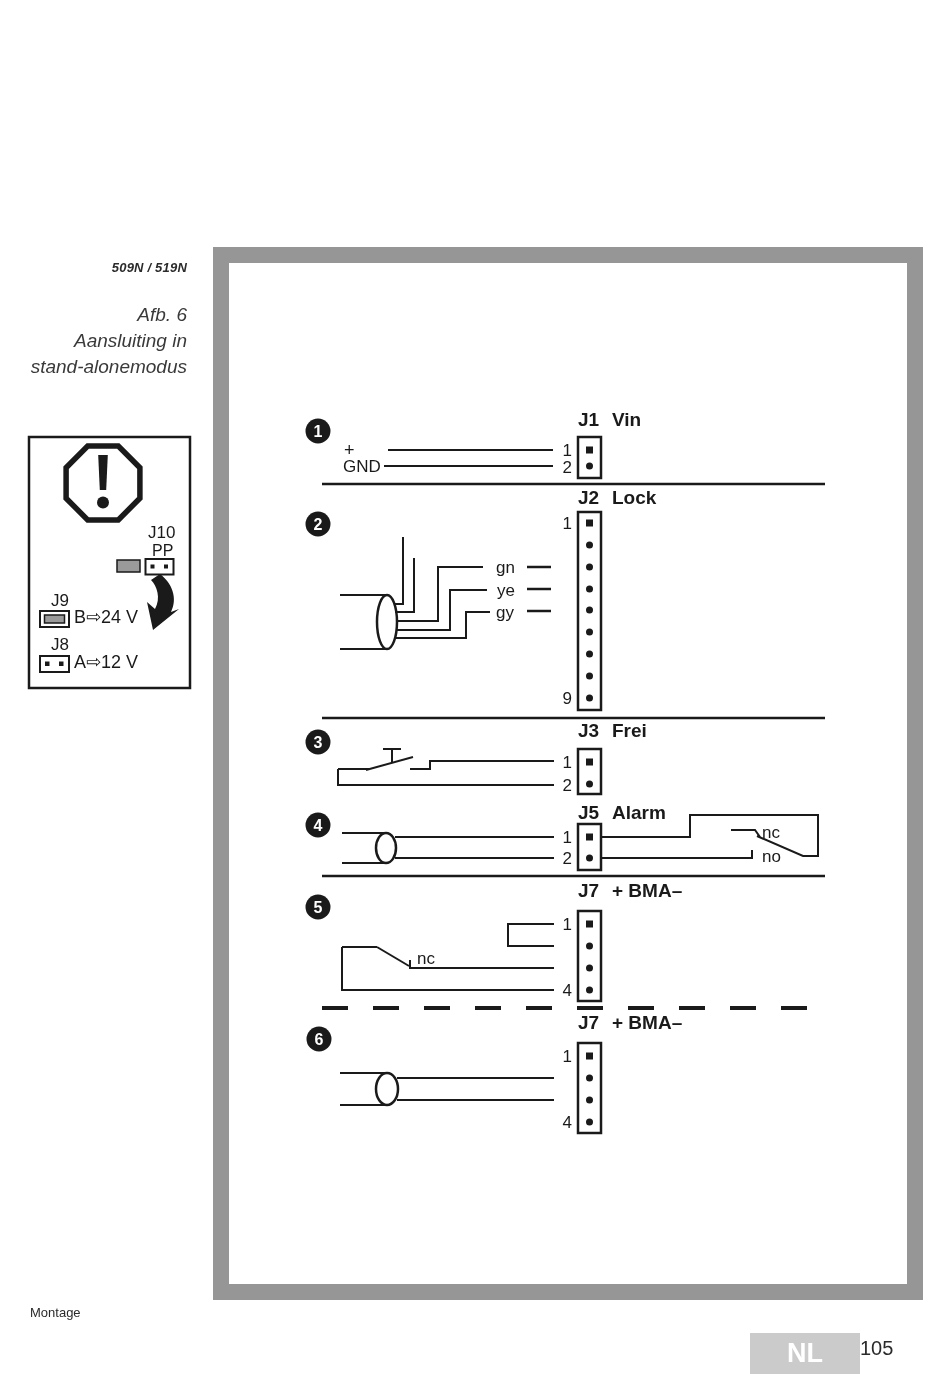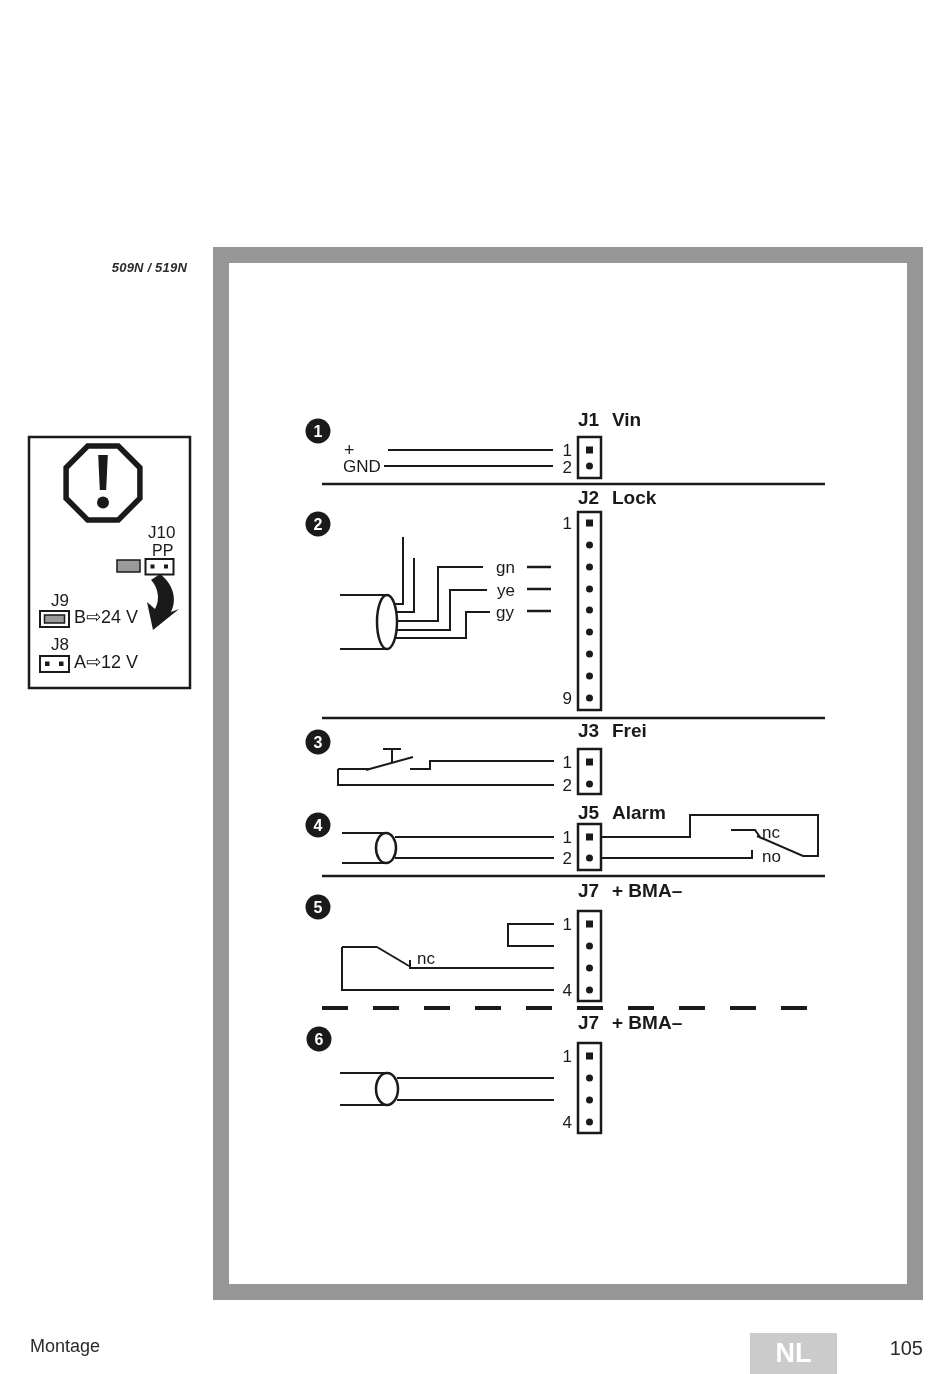--- a/index.html
+++ b/index.html
@@ -23,30 +23,35 @@
   .set{font-size:18px;}
   .marker-num{fill:#ffffff;font-weight:bold;font-size:16px;text-anchor:middle;}
   .wire{stroke:#1a1a1a;stroke-width:2;fill:none;}
   .wire25{stroke:#1a1a1a;stroke-width:2.5;fill:none;}
   .conn{fill:#ffffff;stroke:#1a1a1a;stroke-width:2.5;}
   .pin-sq{fill:#1a1a1a;}
   .pin-dot{fill:#1a1a1a;}
   .sep{stroke:#1a1a1a;stroke-width:2.5;}
   .sep-dash{stroke:#1a1a1a;stroke-width:4;stroke-dasharray:26 25;}
   
-  .footer-left{left:30px;top:1336px;font-size:18px;color:#2b2b2b;}
-  .lang-badge{left:750px;top:1333px;width:87px;height:41px;background:#cbcbcb;
+  .footer-left{left:30px;top:1305px;font-size:13px;color:#2b2b2b;}
+  .lang-badge{left:750px;top:1333px;width:110px;height:41px;background:#cbcbcb;
     color:#ffffff;font-weight:bold;font-size:27px;text-align:center;line-height:41px;}
-  .page-num{left:860px;top:1337px;width:63px;text-align:right;font-size:20px;color:#2b2b2b;}
+  .page-num{left:860px;top:1337px;width:63px;font-size:20px;color:#2b2b2b;}
 </style>
 </head>
 <body>
 
 <div class="abs title-col">
   <div class="product">509N / 519N</div>
+  <div class="caption">
+    <div>Afb. 6</div>
+    <div>Aansluiting in</div>
+    <div>stand-alonemodus</div>
+  </div>
 </div>
 
 <svg width="950" height="1374" viewBox="0 0 950 1374">
 
   <rect x="221" y="255" width="694" height="1037" fill="#ffffff" stroke="#969696" stroke-width="16"></rect>
 
   <g>
     <rect x="29" y="437" width="161" height="251" fill="#ffffff" stroke="#1a1a1a" stroke-width="2.5"></rect>
 
     <g>

